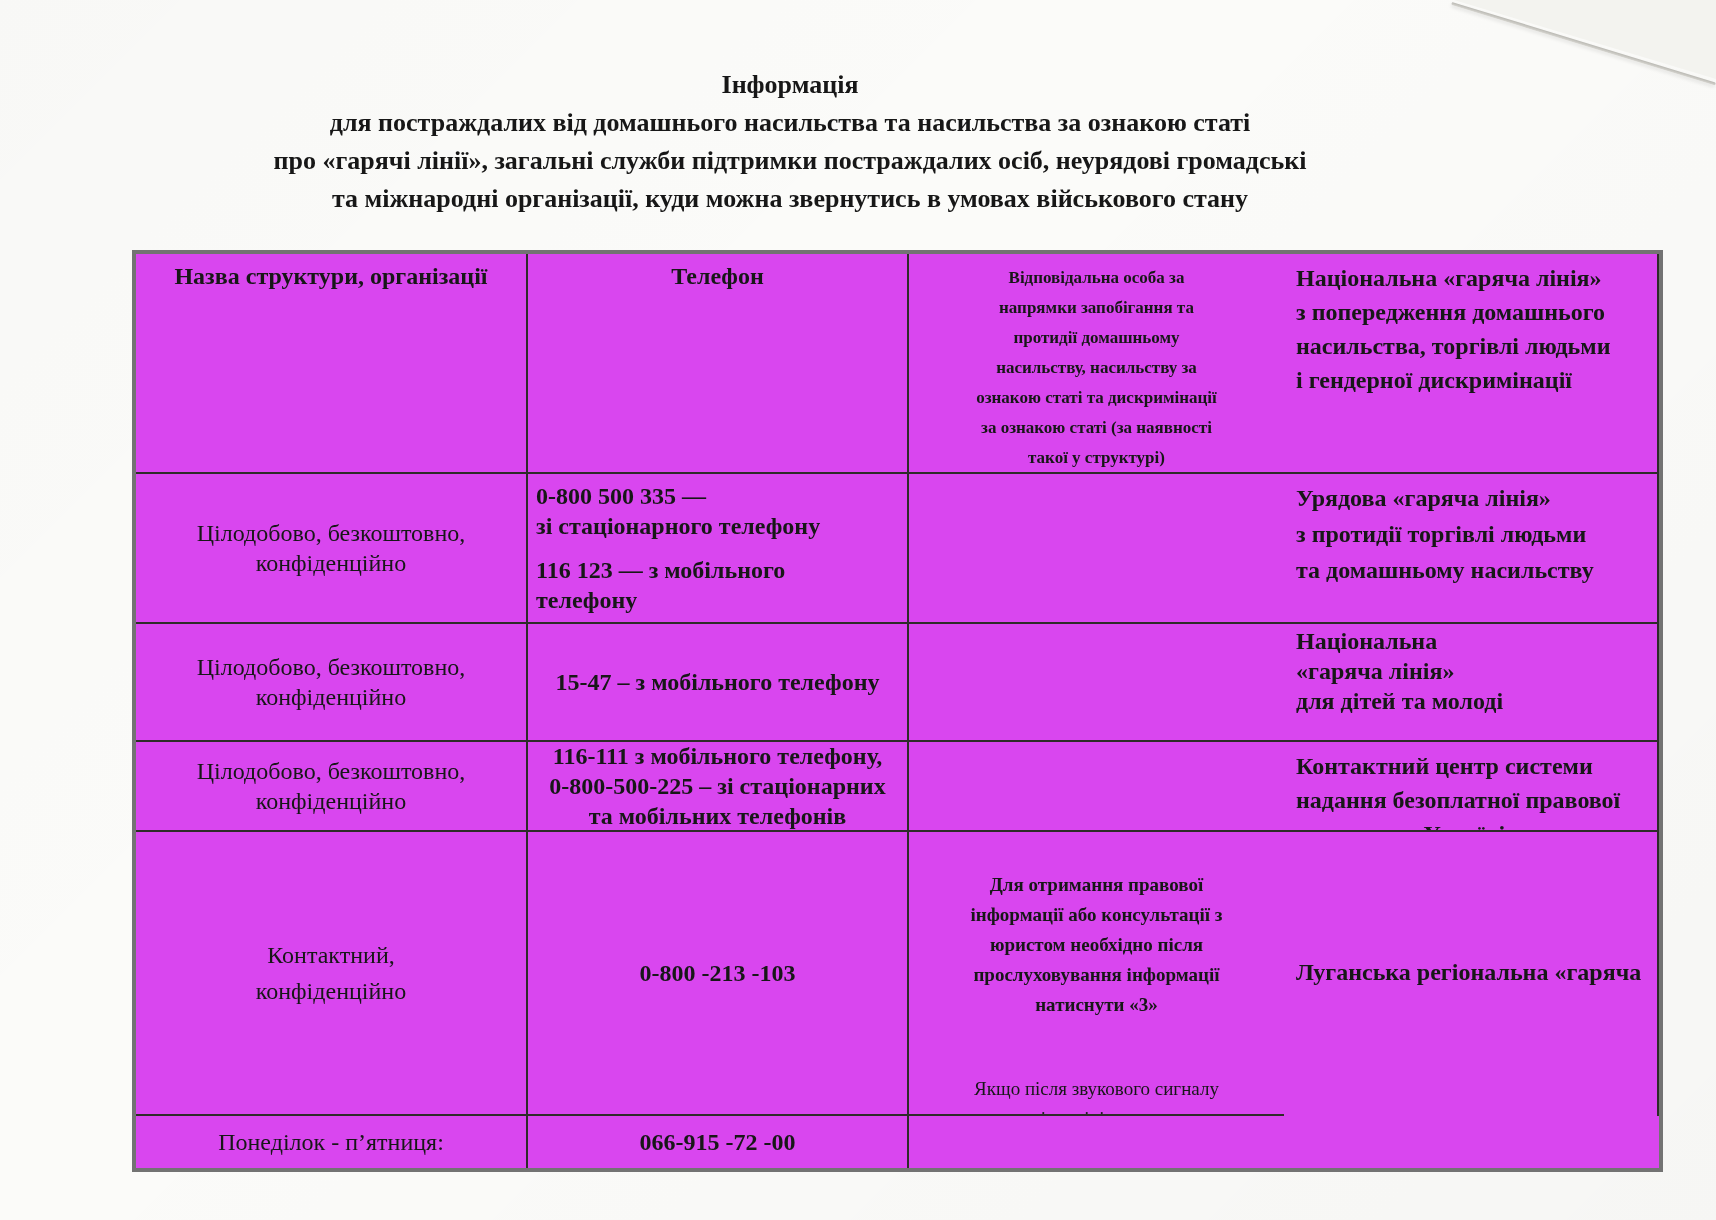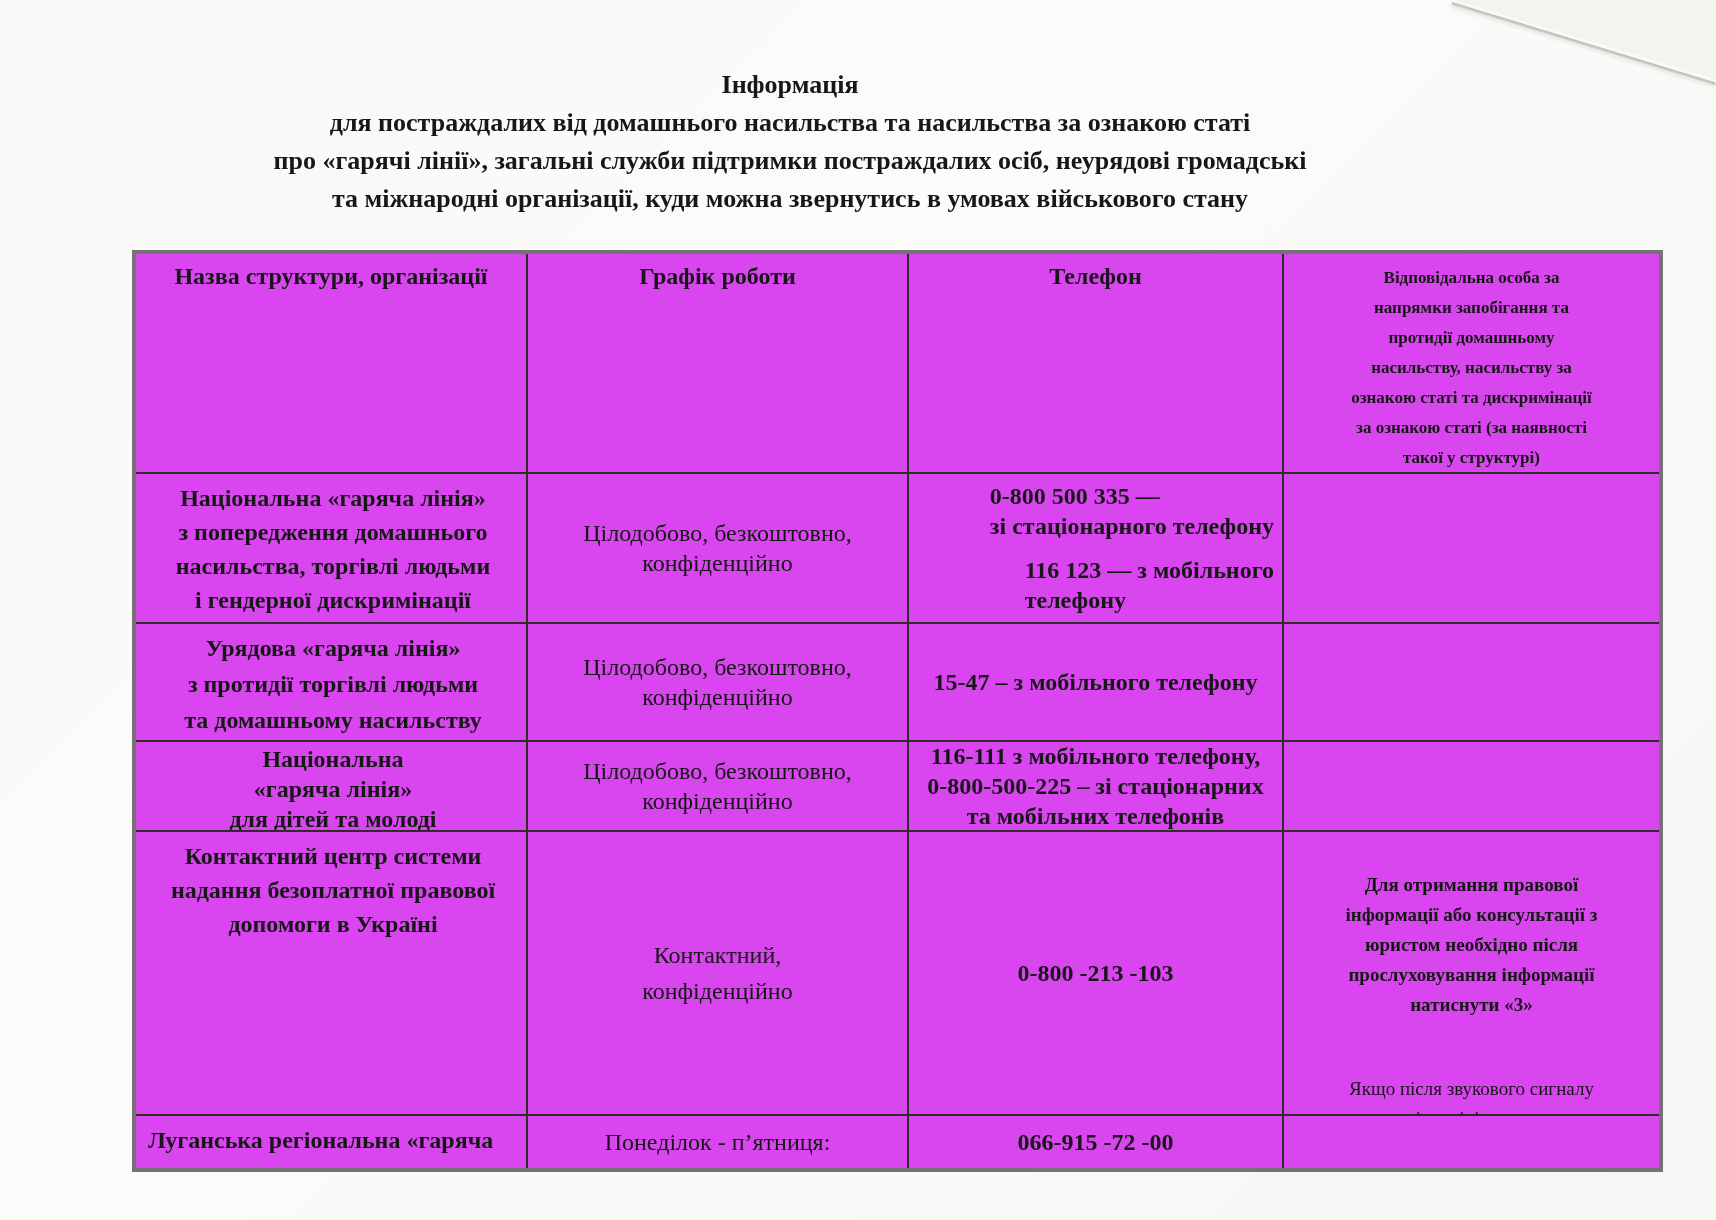--- a/index.html
+++ b/index.html
@@ -56,29 +56,29 @@
     padding:4px 8px;
     white-space:pre-line;
     overflow:hidden;
   }
   .cell.col-last{border-right:none;}
   .cell.row-last{border-bottom:none;}
 
   .hcell{font-weight:bold;text-align:center;padding-top:7px;line-height:30px;}
   .hcell.contact-h{font-size:17px;line-height:30px;padding-top:9px;}
 
-  .name-cell{font-weight:bold;text-align:center;padding-left:12px;line-height:34px;padding-top:7px;}
+  .name-cell{font-weight:bold;text-align:left;padding-left:12px;line-height:34px;padding-top:7px;}
   .name-cell.lh36{line-height:36px;padding-top:6px;}
   .name-cell.lh30{line-height:30px;padding-top:2px;}
 
   .vc{display:flex;align-items:center;justify-content:center;text-align:center;}
   .sched-cell{line-height:30px;}
   .sched-cell.lh36{line-height:36px;}
   .phone-cell{font-weight:bold;line-height:30px;}
-  .phone-stack{display:flex;flex-direction:column;align-items:flex-end;justify-content:center;gap:14px;}
+  .phone-stack{display:flex;flex-direction:column;align-items:flex-start;justify-content:center;gap:14px;}
 
   .contact-cell{text-align:center;font-size:19px;line-height:30px;padding-top:8px;}
   .contact-bold{font-weight:bold;margin-bottom:24px;white-space:pre-line;}
   .contact-note{white-space:pre-line;}
 
   .lastrow{align-items:center;}
   .lastrow.name-cell{display:flex;align-items:center;padding-top:0;}
 </style>
 </head>
 <body>
@@ -89,21 +89,20 @@
 <div class="title-block">
   <div class="title-line">Інформація</div>
   <div class="title-line">для постраждалих від домашнього насильства та насильства за ознакою статі</div>
   <div class="title-line">про «гарячі лінії», загальні служби підтримки постраждалих осіб, неурядові громадські</div>
   <div class="title-line">та міжнародні організації, куди можна звернутись в умовах військового стану</div>
 </div>
 
 <div class="info-table">
 
   <div class="cell hcell">Назва структури, організації</div>
-  <div class="cell hcell">Графік роботи</div>
   <div class="cell hcell">Телефон</div>
   <div class="cell hcell contact-h col-last">Відповідальна особа за
 напрямки запобігання та
 протидії домашньому
 насильству, насильству за
 ознакою статі та дискримінації
 за ознакою статі (за наявності
 такої у структурі)</div>
 
   <div class="cell name-cell">Національна «гаряча лінія»

